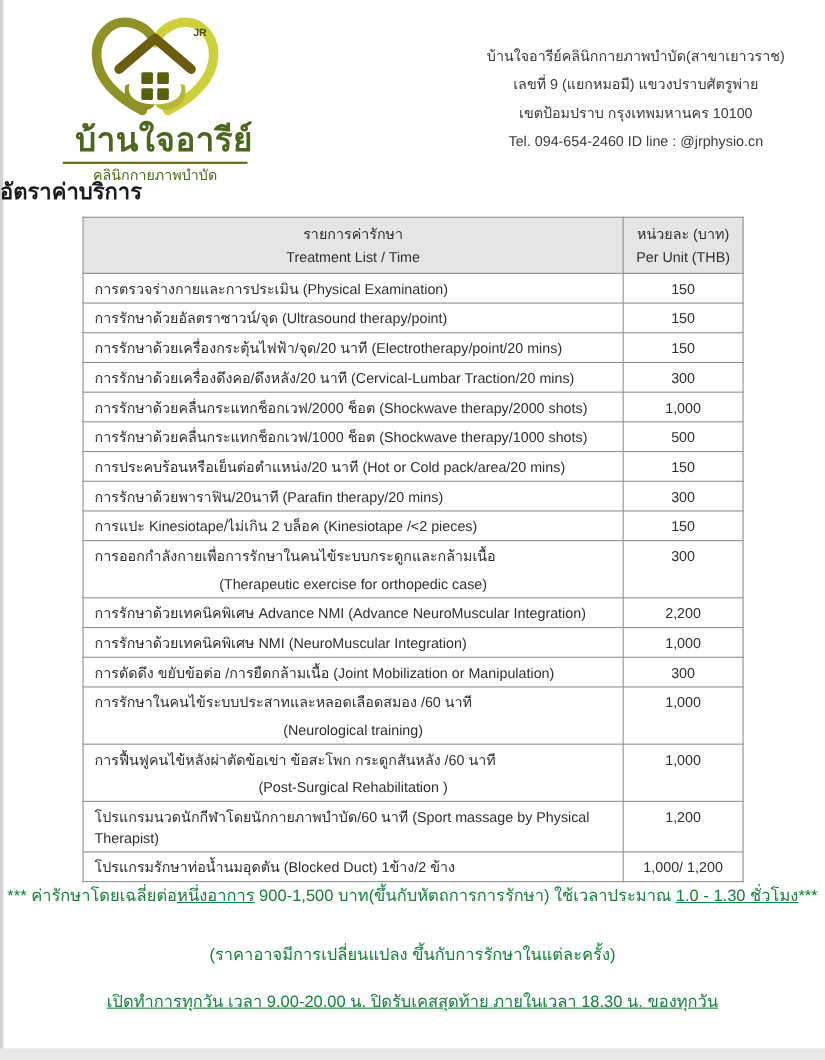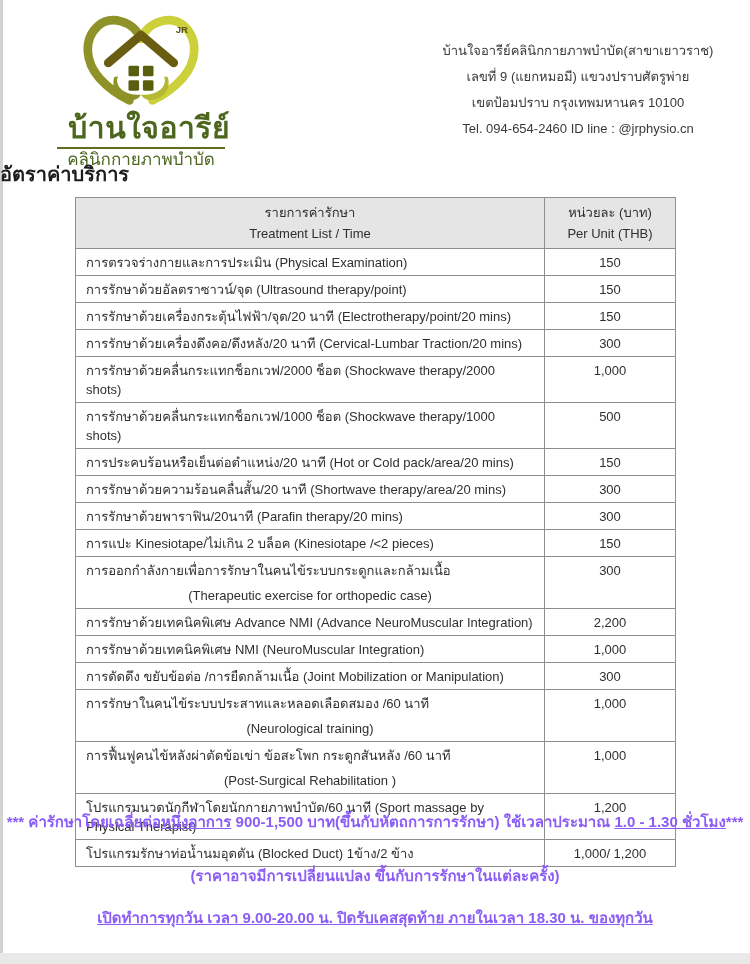--- a/index.html
+++ b/index.html
@@ -33,21 +33,21 @@
   .logo-svg { display: block; margin: 0 auto; }
   .brand-name {
     font-size: 30px; font-weight: bold; color: #4c671d;
     line-height: 32px; letter-spacing: 0.5px; text-align: right;
   }
   .brand-underline {
     width: 168px; height: 0; border-top: 2px solid #5f6e1e;
     margin: 3px auto 2px auto;
   }
   .brand-subtitle {
-    font-size: 17px; color: #4c671d; line-height: 18px;
+    font-size: 13px; color: #4c671d; line-height: 18px;
   }
 
   .contact-block {
     position: absolute; right: 22px; top: 38px; width: 300px;
     text-align: center; font-size: 13px; color: #3a3a3a; line-height: 26px;
   }
 
   
   .doc-title {
     position: absolute; top: 158px; left: 0; width: 100%;
@@ -62,29 +62,29 @@
   }
   table.rate-table th, table.rate-table td {
     border: 1px solid #8f8f8f;
     margin-top: 17px;
   }
   table.rate-table thead th {
     background: #e5e5e5; font-weight: normal; text-align: center;
     padding: 4px 6px; line-height: 21px; height: 50px;
   }
   td.desc { padding: 3px 10px; text-align: left; line-height: 19px; vertical-align: top; padding-top: 4px; }
-  td.price { text-align: center; width: 131px; vertical-align: top; padding-top: 4px; line-height: 19px; }
+  td.price { text-align: center; width: 109px; vertical-align: top; padding-top: 4px; line-height: 19px; }
   tr.row-single { height: 26px; }
   tr.row-double { height: 50px; }
   .line2 { margin-top: 6px; text-align: center; }
 
   
   .note {
     position: absolute; left: 0; width: 100%;
-    text-align: center; font-weight: bold; font-size: 15px; color: #8b5cf6; margin-top: 8px;
+    text-align: center; font-weight: normal; font-size: 15px; color: #15803d;
   }
   .note-1 { top: 802px; }
   .note-2 { top: 856px; }
   .note-3 { top: 898px; }
   .u { text-decoration: underline; }
 </style>
 </head>
 <body>
 
 <div class="page">
@@ -175,26 +175,20 @@
             <td class="price">500</td>
           </tr>
           <tr class="row-single">
             <td class="desc">
               <div>การประคบร้อนหรือเย็นต่อตำแหน่ง/20 นาที (Hot or Cold pack/area/20 mins)</div>
             </td>
             <td class="price">150</td>
           </tr>
           <tr class="row-single">
             <td class="desc">
-              <div>การรักษาด้วยความร้อนคลื่นสั้น/20 นาที (Shortwave therapy/area/20 mins)</div>
-            </td>
-            <td class="price">300</td>
-          </tr>
-          <tr class="row-single">
-            <td class="desc">
               <div>การรักษาด้วยพาราฟิน/20นาที (Parafin therapy/20 mins)</div>
             </td>
             <td class="price">300</td>
           </tr>
           <tr class="row-single">
             <td class="desc">
               <div>การแปะ Kinesiotape/ไม่เกิน 2 บล็อค (Kinesiotape /&lt;2 pieces)</div>
             </td>
             <td class="price">150</td>
           </tr>

